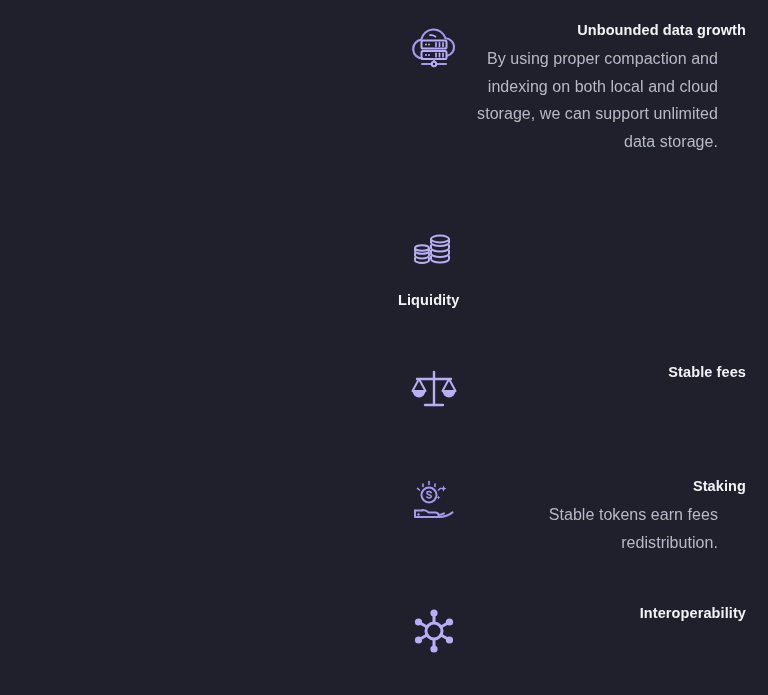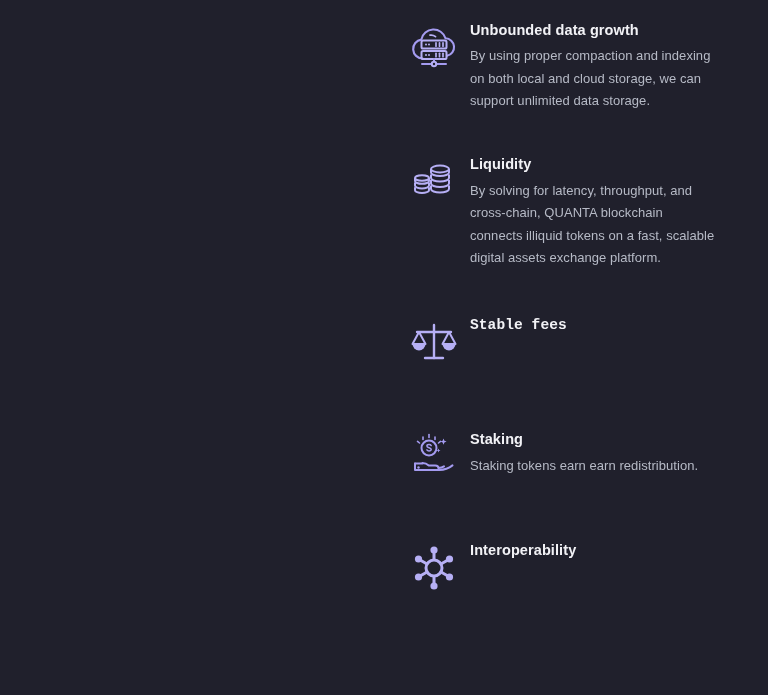--- a/index.html
+++ b/index.html
@@ -11,20 +11,21 @@
     overflow: hidden;
   }
   .features-grid {
     width: 768px;
     height: 695px;
     display: grid;
     grid-template-columns: 384px 384px;
     grid-auto-rows: min-content;
     align-content: start;
     padding-top: 18px;
+    text-align: right;
   }
   .col { display: flex; flex-direction: column; }
   .col-right { padding-left: 398px; padding-right: 22px; }
   .feature {
     display: flex;
     align-items: flex-start;
   }
   .icon-wrap {
     flex: 0 0 auto;
     width: 72px;
@@ -39,21 +40,21 @@
   .feature-title {
     color: #f2f2f6;
     font-size: 14.5px;
     font-weight: bold;
     letter-spacing: 0.1px;
     margin-bottom: 6px;
     line-height: 1.2;
   }
   .feature-desc {
     color: #b6bac6;
-    font-size: 13px;
+    font-size: 16px;
     line-height: 1.72;
     letter-spacing: 0.05px;
     max-width: 248px;
   }
 </style>
 </head>
 <body>
 
 <div class="features-grid">
 
@@ -85,43 +86,42 @@
             <path d="M17 44h24" stroke="#a49bf0" stroke-width="2" stroke-linecap="round"></path>
             <circle cx="29" cy="44" r="2.2" fill="#20202c" stroke="#b6aff5" stroke-width="2"></circle>
           </svg>
         </div>
         <div class="feature-text">
           <div class="feature-title">Unbounded data growth</div>
           <div class="feature-desc">By using proper compaction and indexing on both local and cloud storage, we can support unlimited data storage.</div>
         </div>
       </div>
 
-      <div class="feature" style="margin-top:40px;">
+      <div class="feature" style="margin-top:67px;flex-direction:column;">
         <div class="icon-wrap">
           <svg width="56" height="56" viewBox="0 0 56 56" fill="none">
             <g stroke="#b6aff5" stroke-width="2" fill="none">
               <ellipse cx="34" cy="15" rx="9" ry="3.4"></ellipse>
               <path d="M25 15v3.6c0 1.9 4 3.4 9 3.4s9-1.5 9-3.4V15"></path>
               <path d="M25 20.5v3.6c0 1.9 4 3.4 9 3.4s9-1.5 9-3.4v-3.6"></path>
               <path d="M25 26v3.6c0 1.9 4 3.4 9 3.4s9-1.5 9-3.4V26"></path>
               <path d="M25 31.5v3.6c0 1.9 4 3.4 9 3.4s9-1.5 9-3.4v-3.6"></path>
               <ellipse cx="16" cy="24" rx="7" ry="2.8"></ellipse>
               <path d="M9 24v3c0 1.5 3.1 2.8 7 2.8s7-1.3 7-2.8v-3"></path>
               <path d="M9 28.6v3c0 1.5 3.1 2.8 7 2.8s7-1.3 7-2.8v-3"></path>
               <path d="M9 33.2v3c0 1.5 3.1 2.8 7 2.8s7-1.3 7-2.8v-3"></path>
             </g>
           </svg>
         </div>
         <div class="feature-text">
           <div class="feature-title">Liquidity</div>
-          <div class="feature-desc">By solving for latency, throughput, and cross-chain, QUANTA blockchain connects illiquid tokens on a fast, scalable digital assets exchange platform.</div>
         </div>
       </div>
 
-      <div class="feature" style="margin-top:44px;font-family:Liberation Mono, monospace;">
+      <div class="feature" style="margin-top:44px;">
         <div class="icon-wrap">
           <svg width="56" height="54" viewBox="0 0 56 54" fill="none">
             <path d="M28 10v33" stroke="#b6aff5" stroke-width="2.4" stroke-linecap="round"></path>
             <path d="M11 17h34" stroke="#b6aff5" stroke-width="2.4" stroke-linecap="round"></path>
             <path d="M19 43h18" stroke="#b6aff5" stroke-width="2.4" stroke-linecap="round"></path>
             <path d="M13 17l-6.5 12h13L13 17z" stroke="#b6aff5" stroke-width="2" fill="none" stroke-linejoin="round"></path>
             <path d="M43 17l-6.5 12h13L43 17z" stroke="#b6aff5" stroke-width="2" fill="none" stroke-linejoin="round"></path>
             <path d="M6.5 29a6.5 6.5 0 0 0 13 0h-13z" fill="#b6aff5"></path>
             <path d="M36.5 29a6.5 6.5 0 0 0 13 0h-13z" fill="#b6aff5"></path>
           </svg>
@@ -148,21 +148,21 @@
             <path d="M10 34.5h7.5" stroke="#a49bf0" stroke-width="2" stroke-linecap="round"></path>
             <path d="M10 34.5v6.5h12" stroke="#a49bf0" stroke-width="2" stroke-linecap="round" stroke-linejoin="round"></path>
             <circle cx="13.5" cy="38.5" r="1.2" fill="#a49bf0"></circle>
             <path d="M17.5 34c2.4 0 4.6.9 6.3 2.4h6.4c2 0 3.3 1.1 3.3 2.5" stroke="#a49bf0" stroke-width="2" stroke-linecap="round" stroke-linejoin="round"></path>
             <path d="M22 41h12.5c5 0 9.5-1.8 13-4.6" stroke="#a49bf0" stroke-width="2" stroke-linecap="round" stroke-linejoin="round"></path>
             <path d="M33.5 38.9c2.2 0 4-.6 5.5-1.6" stroke="#a49bf0" stroke-width="2" stroke-linecap="round"></path>
           </svg>
         </div>
         <div class="feature-text">
           <div class="feature-title">Staking</div>
-          <div class="feature-desc">Staking tokens earn earn redistribution.</div>
+          <div class="feature-desc">Stable tokens earn fees redistribution.</div>
         </div>
       </div>
 
       <div class="feature" style="margin-top:45px;">
         <div class="icon-wrap">
           <svg width="56" height="56" viewBox="0 0 56 56" fill="none">
             <g stroke="#b6aff5" stroke-width="3" stroke-linecap="round">
               <path d="M28 19.5V12"></path>
               <path d="M28 36.5V44"></path>
               <path d="M20.6 23.7l-6.5-3.7"></path>

